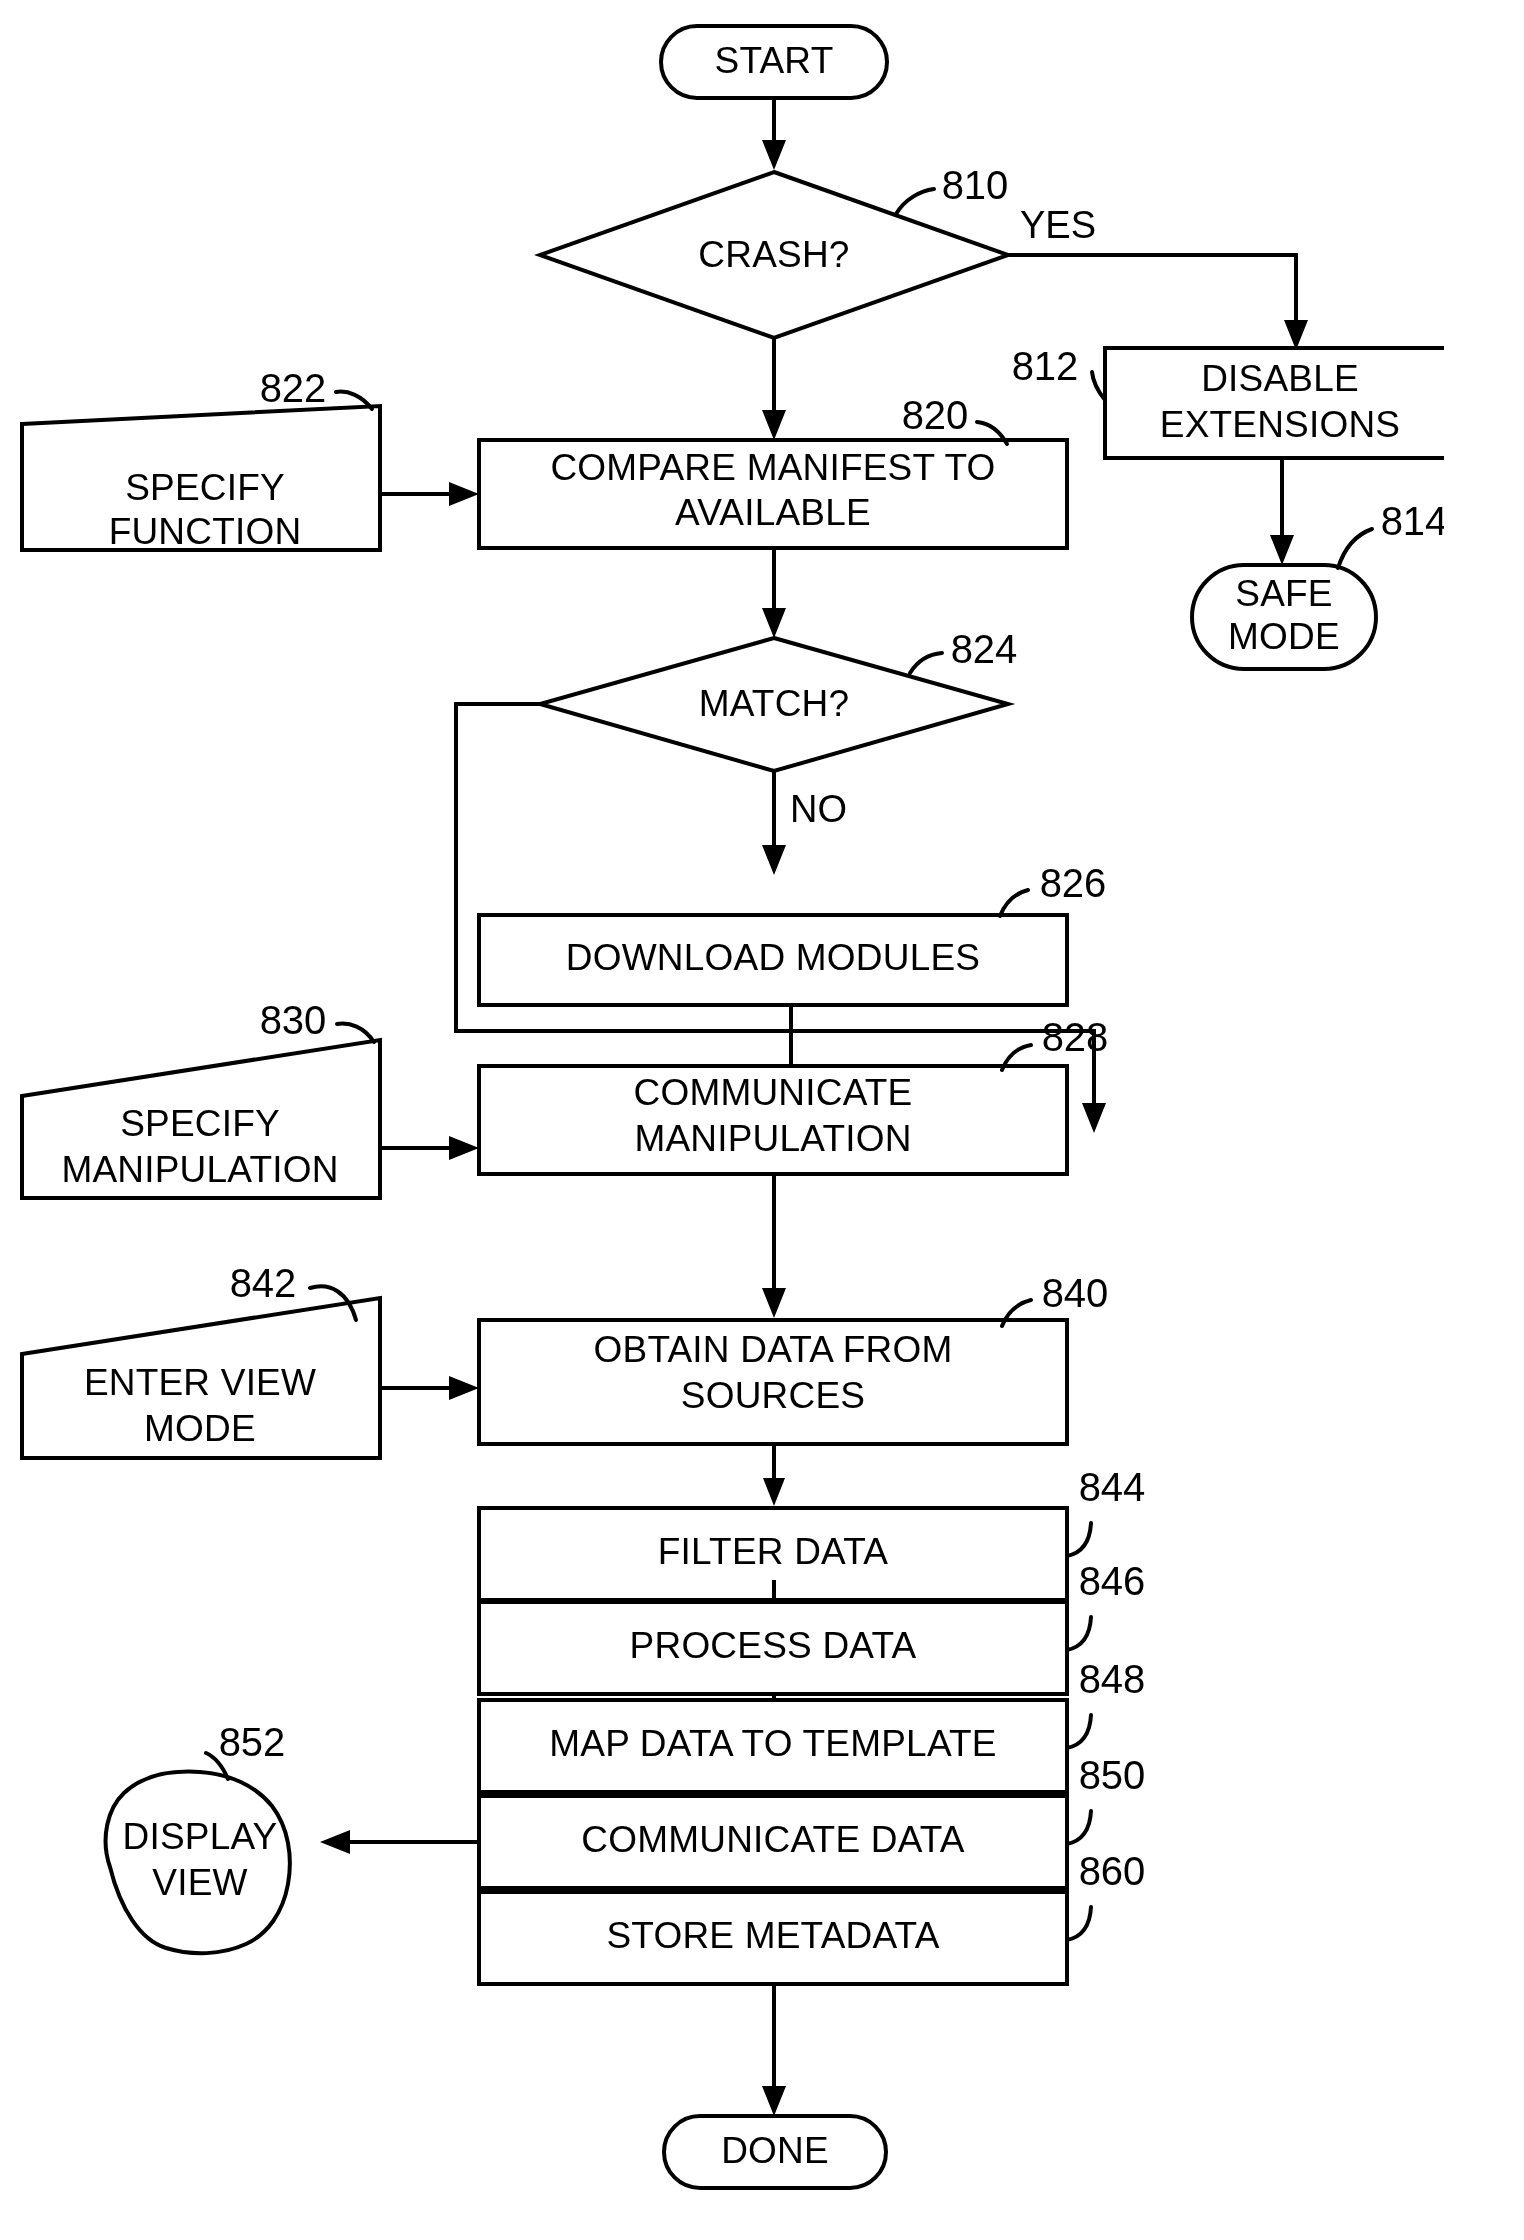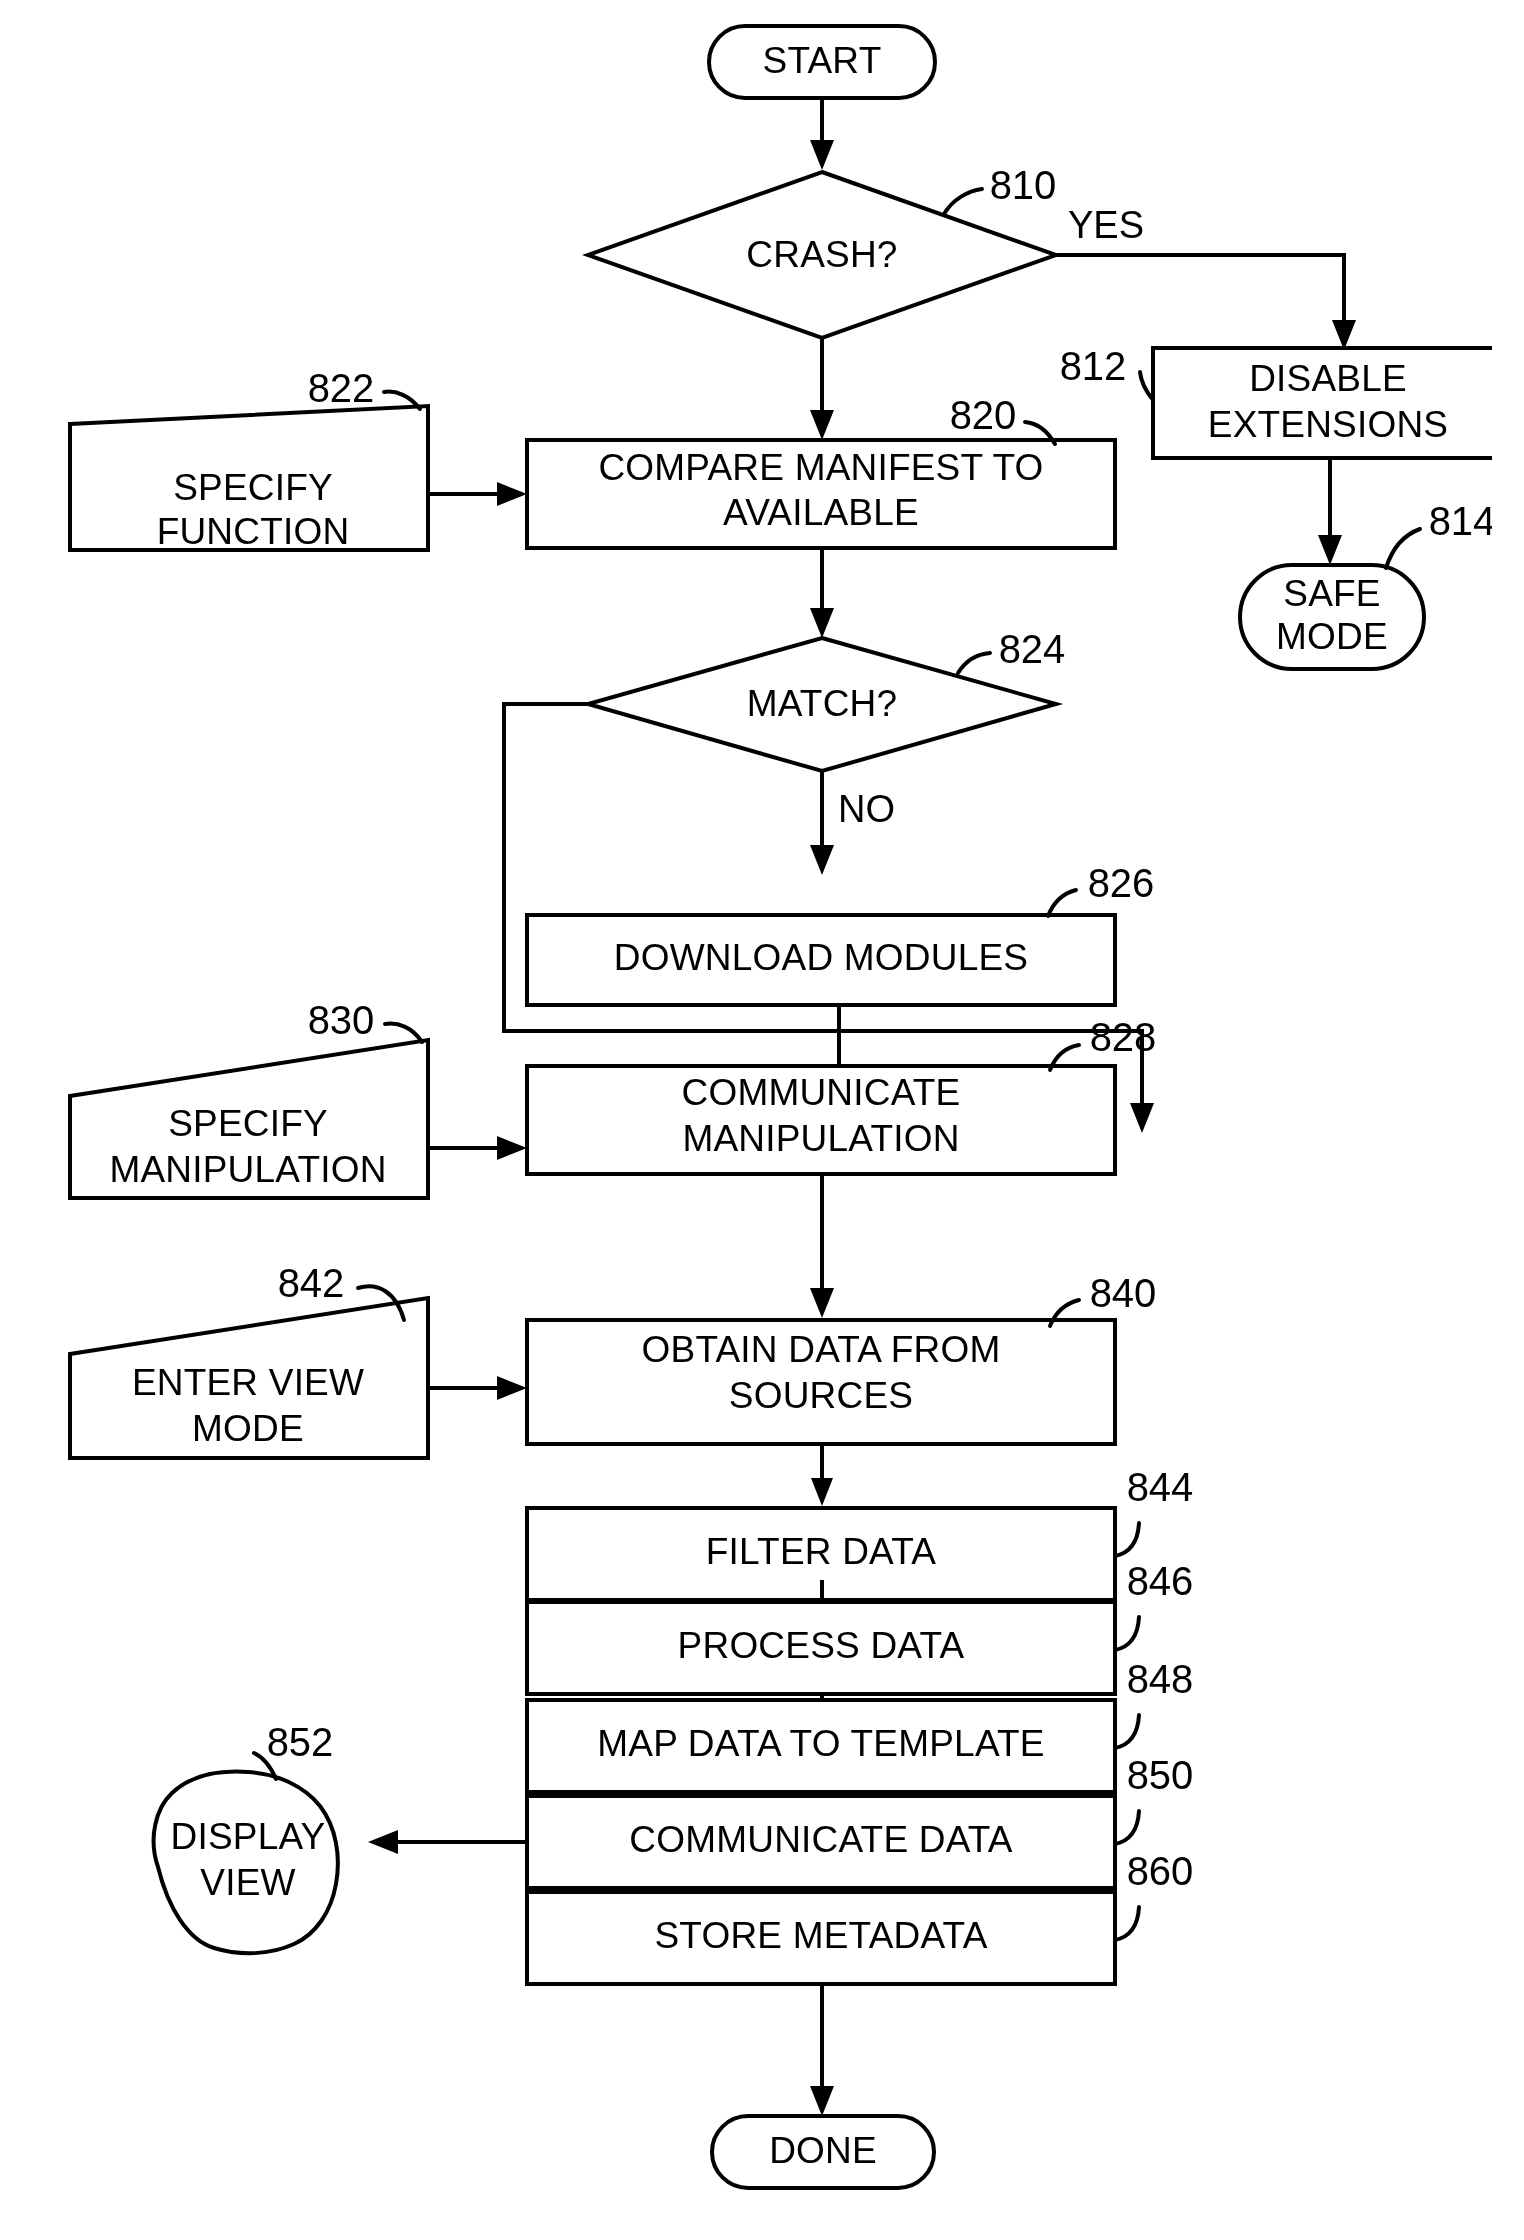--- a/index.html
+++ b/index.html
@@ -9,21 +9,20 @@
   }
   body {
     font-family: "Liberation Sans", sans-serif;
   }
   #figure-root {
     position: relative;
     width: 1444px;
     height: 2240px;
     background: #ffffff;
     overflow: hidden;
-    padding-left: 48px;
   }
   svg#flowchart {
     display: block;
     width: 1524px;
     height: 2240px;
   }
   .shape {
     fill: #ffffff;
     stroke: #000000;
     stroke-width: 4;

